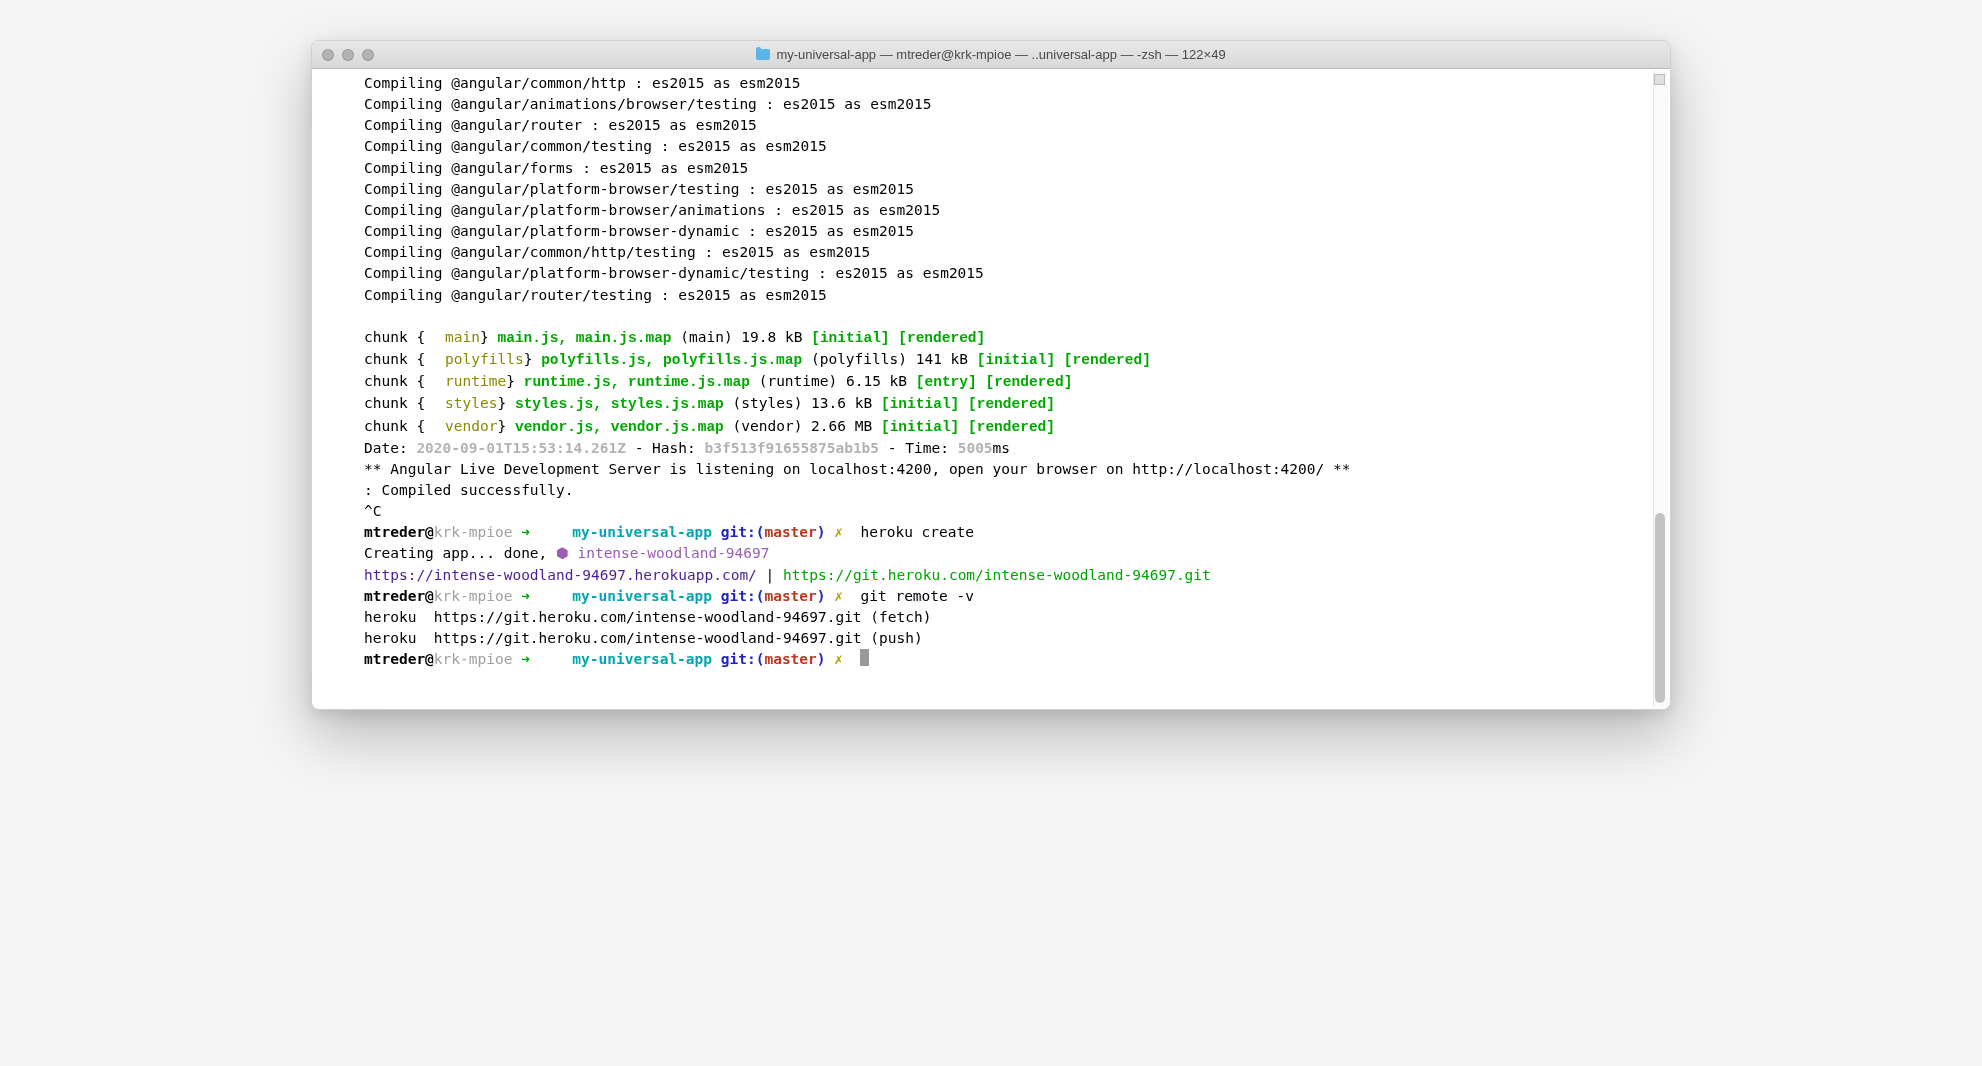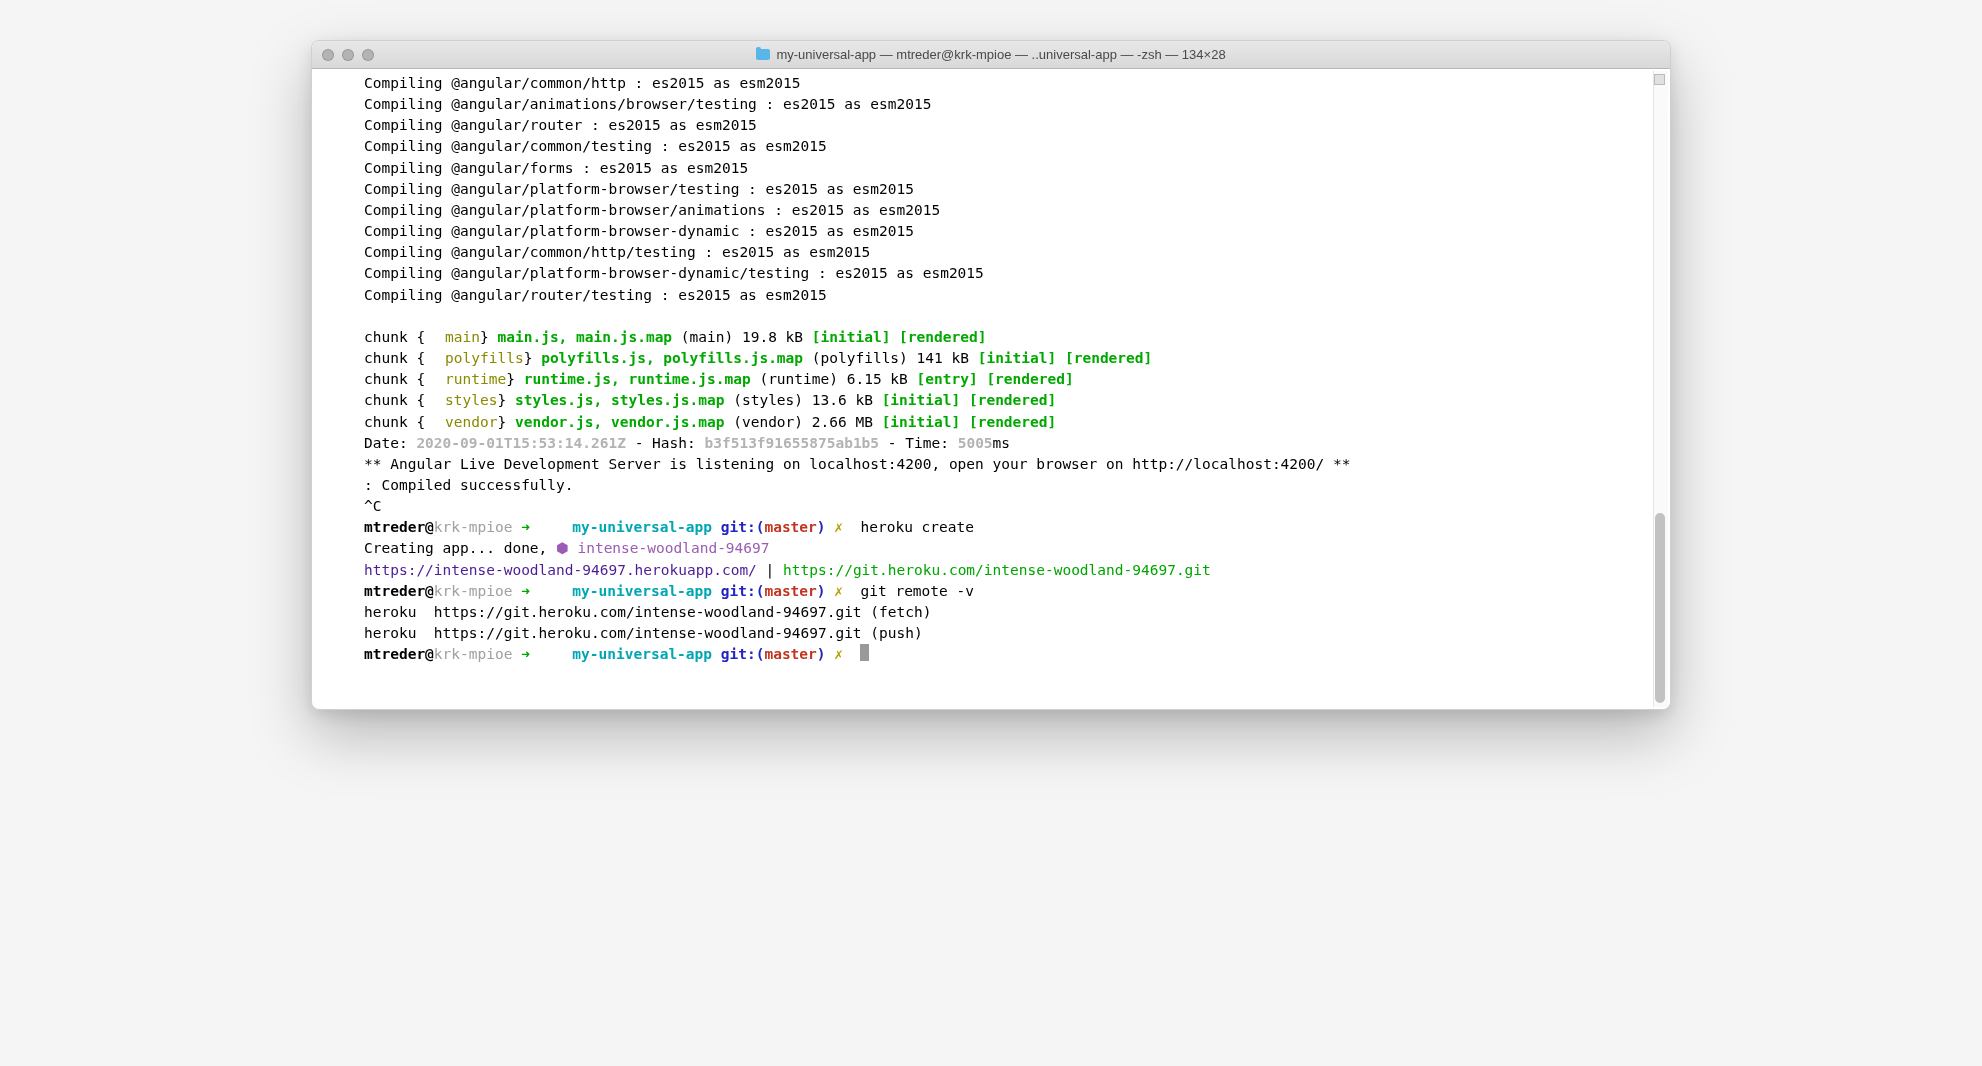--- a/index.html
+++ b/index.html
@@ -105,21 +105,21 @@
       right: 3px;
       bottom: 4px;
       width: 10px;
       height: 190px;
       background: #c2c2c2;
       border-radius: 5px;
     }
     .line { display: block; margin-left: 44px; }
     .fg-yellow-green { color: #8a8a00; padding-left: 20px; }
     .fg-green { color: #00a600; }
-    .fg-bold-green { color: #00a800; font-weight: bold; }
+    .fg-bold-green { color: #00a800; font-weight: bold; font-family: Liberation Mono, monospace; }
     .fg-grey { color: #b3b3b3; }
     .fg-muted { color: #a0a0a0; }
     .fg-red { color: #c23621; }
     .fg-cyan { color: #4c1d95; }
     .fg-teal-bold { color: #00a6b2; font-weight: bold; padding-left: 25px; }
     .fg-blue-bold { color: #2225c4; font-weight: bold; }
     .fg-purple { color: #9a5cb4; }
     .fg-yellow { color: #b5a100; }
     .bold { font-weight: bold; }
     .cursor {
@@ -136,21 +136,21 @@
 
 <div class="window">
   <div class="titlebar">
     <div class="traffic-lights">
       <div class="traffic-light"></div>
       <div class="traffic-light"></div>
       <div class="traffic-light"></div>
     </div>
     <div class="title">
       <span class="folder-icon"></span>
-      <span>my-universal-app — mtreder@krk-mpioe — ..universal-app — -zsh — 134×28</span>
+      <span>my-universal-app — mtreder@krk-mpioe — ..universal-app — -zsh — 122×49</span>
     </div>
   </div>
 
   <div class="terminal-body"><span class="line">Compiling @angular/common/http : es2015 as esm2015</span><span class="line">Compiling @angular/animations/browser/testing : es2015 as esm2015</span><span class="line">Compiling @angular/router : es2015 as esm2015</span><span class="line">Compiling @angular/common/testing : es2015 as esm2015</span><span class="line">Compiling @angular/forms : es2015 as esm2015</span><span class="line">Compiling @angular/platform-browser/testing : es2015 as esm2015</span><span class="line">Compiling @angular/platform-browser/animations : es2015 as esm2015</span><span class="line">Compiling @angular/platform-browser-dynamic : es2015 as esm2015</span><span class="line">Compiling @angular/common/http/testing : es2015 as esm2015</span><span class="line">Compiling @angular/platform-browser-dynamic/testing : es2015 as esm2015</span><span class="line">Compiling @angular/router/testing : es2015 as esm2015</span><span class="line"> </span><span class="line"><span>chunk {</span><span class="fg-yellow-green">main</span><span>} </span><span class="fg-bold-green">main.js, main.js.map</span> <span>(main) 19.8 kB</span> <span class="fg-bold-green">[initial] [rendered]</span></span><span class="line"><span>chunk {</span><span class="fg-yellow-green">polyfills</span><span>} </span><span class="fg-bold-green">polyfills.js, polyfills.js.map</span> <span>(polyfills) 141 kB</span> <span class="fg-bold-green">[initial] [rendered]</span></span><span class="line"><span>chunk {</span><span class="fg-yellow-green">runtime</span><span>} </span><span class="fg-bold-green">runtime.js, runtime.js.map</span> <span>(runtime) 6.15 kB</span> <span class="fg-bold-green">[entry] [rendered]</span></span><span class="line"><span>chunk {</span><span class="fg-yellow-green">styles</span><span>} </span><span class="fg-bold-green">styles.js, styles.js.map</span> <span>(styles) 13.6 kB</span> <span class="fg-bold-green">[initial] [rendered]</span></span><span class="line"><span>chunk {</span><span class="fg-yellow-green">vendor</span><span>} </span><span class="fg-bold-green">vendor.js, vendor.js.map</span> <span>(vendor) 2.66 MB</span> <span class="fg-bold-green">[initial] [rendered]</span></span><span class="line"><span>Date: </span><span class="fg-grey bold">2020-09-01T15:53:14.261Z</span><span> - Hash: </span><span class="fg-grey bold">b3f513f91655875ab1b5</span><span> - Time: </span><span class="fg-grey bold">5005</span><span>ms</span></span><span class="line">** Angular Live Development Server is listening on localhost:4200, open your browser on http://localhost:4200/ **</span><span class="line">: Compiled successfully.</span><span class="line">^C</span><span class="line"><span class="bold">mtreder@</span><span class="fg-muted">krk-mpioe </span><span class="fg-green bold">➜  </span><span class="fg-teal-bold">my-universal-app </span><span class="fg-blue-bold">git:(</span><span class="fg-red bold">master</span><span class="fg-blue-bold">) </span><span class="fg-yellow bold">✗</span><span>  </span><span>heroku create</span></span><span class="line"><span>Creating app... done, </span><span class="fg-purple">⬢ </span><span class="fg-purple">intense-woodland-94697</span></span><span class="line"><span class="fg-cyan">https://intense-woodland-94697.herokuapp.com/</span><span> | </span><span class="fg-green">https://git.heroku.com/intense-woodland-94697.git</span></span><span class="line"><span class="bold">mtreder@</span><span class="fg-muted">krk-mpioe </span><span class="fg-green bold">➜  </span><span class="fg-teal-bold">my-universal-app </span><span class="fg-blue-bold">git:(</span><span class="fg-red bold">master</span><span class="fg-blue-bold">) </span><span class="fg-yellow bold">✗</span><span>  </span><span>git remote -v</span></span><span class="line">heroku  https://git.heroku.com/intense-woodland-94697.git (fetch)</span><span class="line">heroku  https://git.heroku.com/intense-woodland-94697.git (push)</span><span class="line"><span class="bold">mtreder@</span><span class="fg-muted">krk-mpioe </span><span class="fg-green bold">➜  </span><span class="fg-teal-bold">my-universal-app </span><span class="fg-blue-bold">git:(</span><span class="fg-red bold">master</span><span class="fg-blue-bold">) </span><span class="fg-yellow bold">✗</span><span>  </span><span class="cursor"></span></span>
     <div class="scrollbar-track">
       <div class="scrollbar-corner"></div>
       <div class="scrollbar-thumb"></div>
     </div>
   </div>
 </div>

